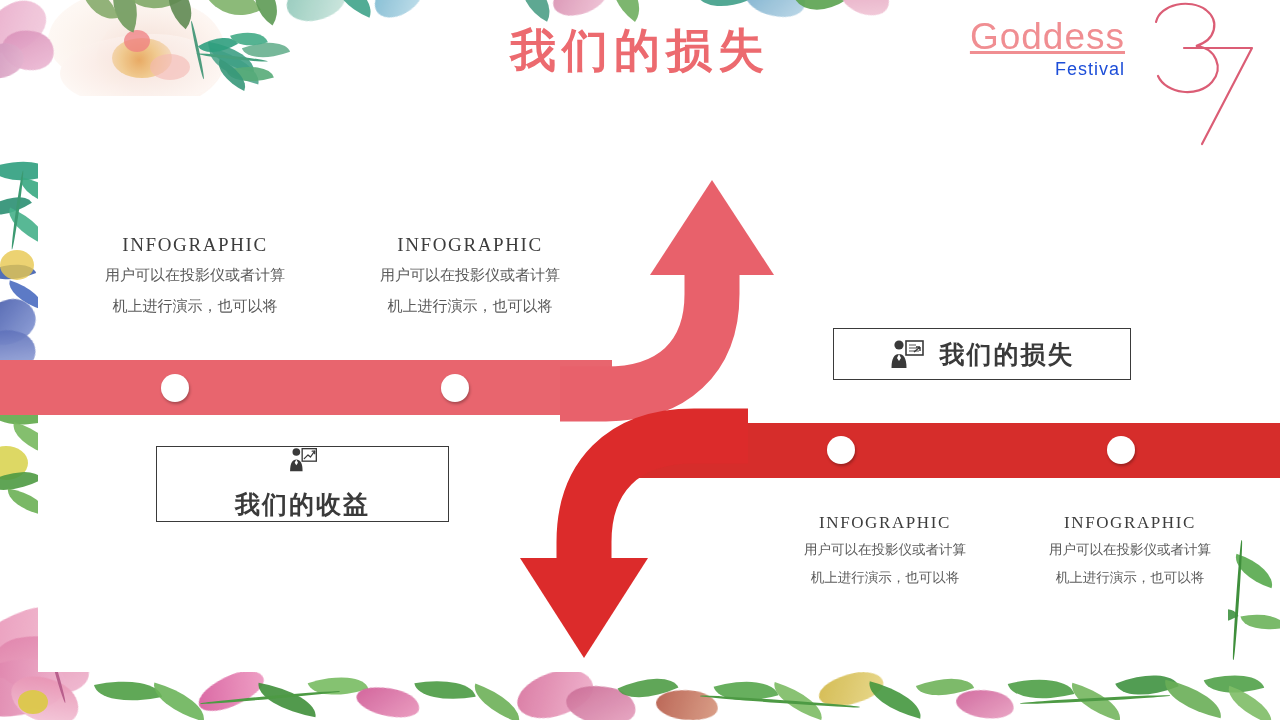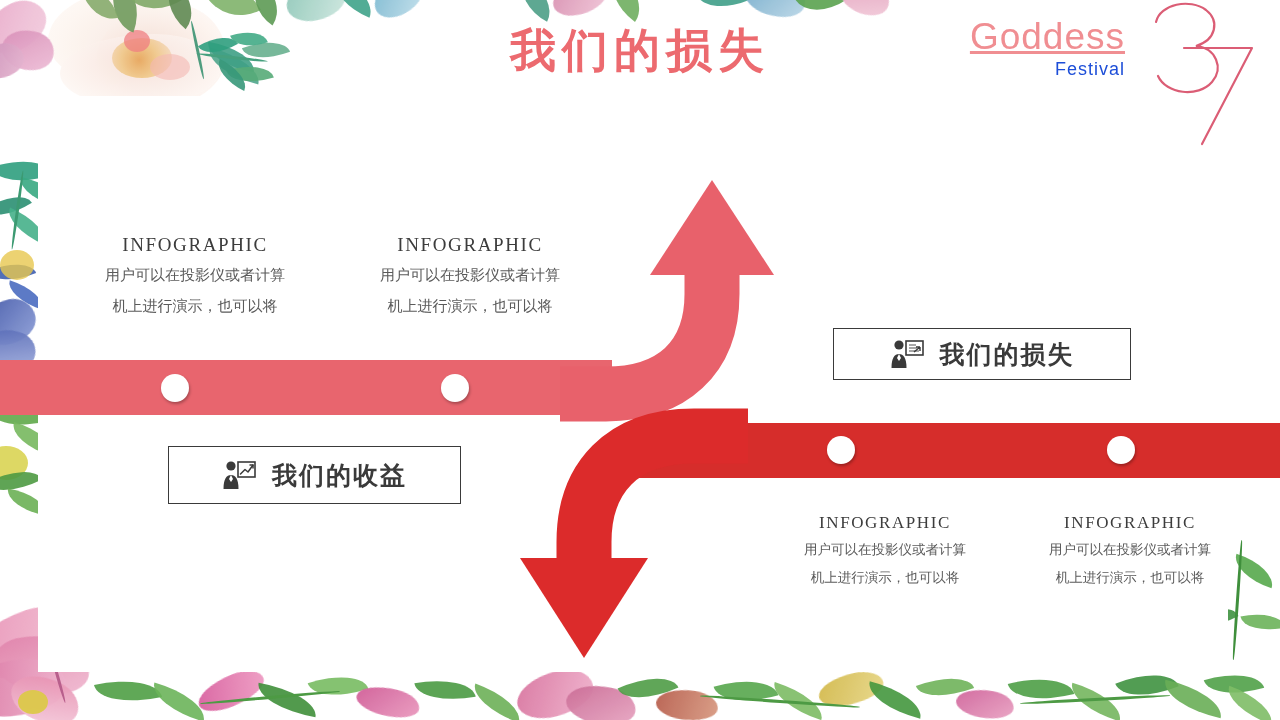--- a/index.html
+++ b/index.html
@@ -85,21 +85,21 @@
   .labelbox {
     position:absolute; z-index:16;
     border:1.6px solid #3a3a3a; background:#ffffff;
     display:flex; align-items:center; justify-content:center; gap:16px;
   }
   .labelbox .txt {
     font-size:25px; font-weight:bold; color:#3a3a3a; letter-spacing:2px;
     font-family:"DejaVu Sans","Liberation Sans",sans-serif;
   }
   #box-loss { left:833px; top:328px; width:298px; height:52px; }
-  #box-gain { left:168px; top:446px; width:293px; height:58px; }
+  #box-gain { left:156px; top:446px; width:293px; height:76px;flex-direction:column; }
 </style>
 </head>
 <body>
 
 <div id="slide">
 
   <div class="floral-layer">
 
     <div class="petal" style="left:48px;top:-12px;width:150px;height:96px;background:radial-gradient(ellipse at 60% 60%, #f7e9e0 0%, #fdf6f1 60%, #fffdfb 100%);"></div>
     <div class="petal" style="left:96px;top:4px;width:130px;height:104px;background:radial-gradient(ellipse at 40% 50%, #f3ddd3 0%, #fdf4ef 65%, #fffdfc 100%);"></div>

